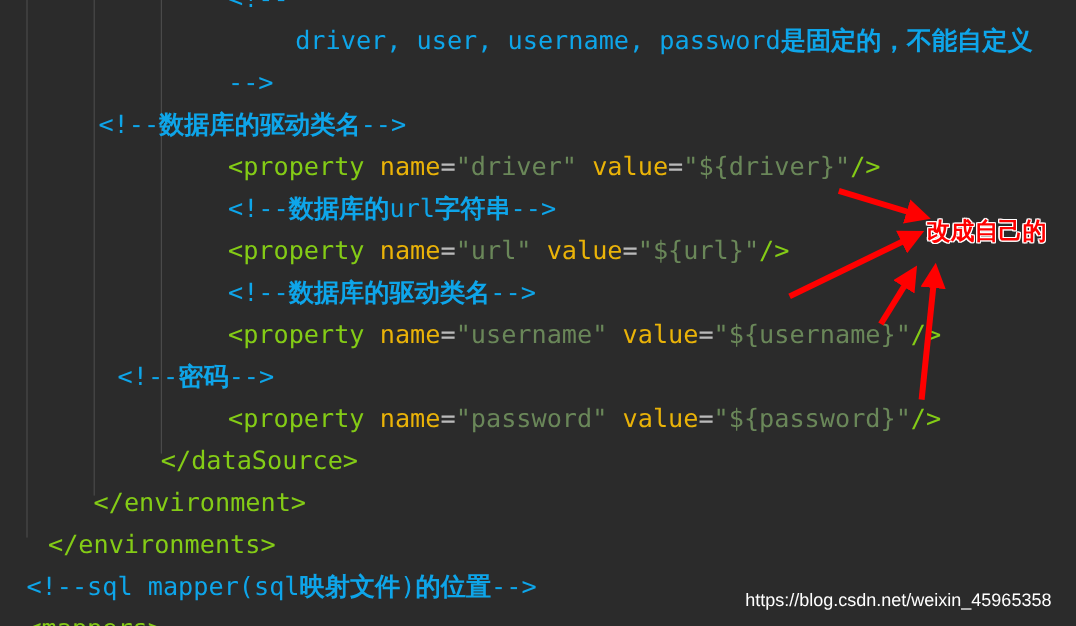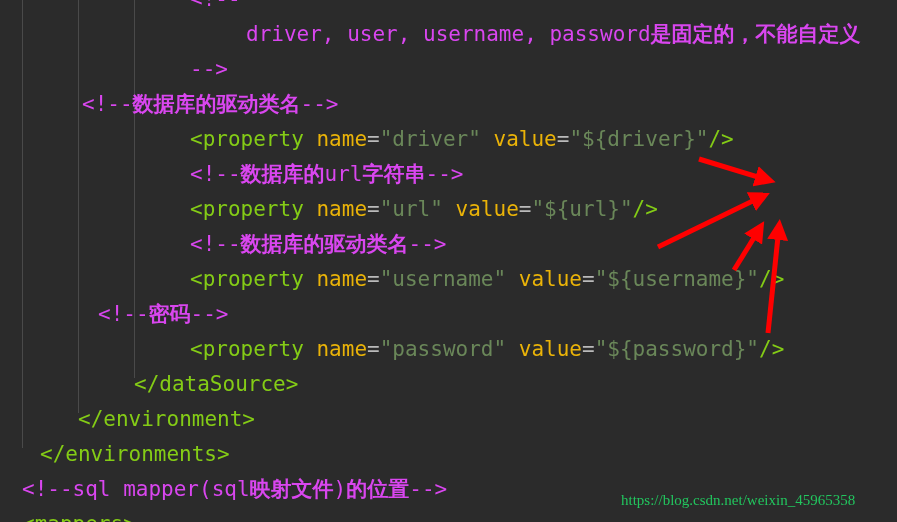--- a/index.html
+++ b/index.html
@@ -39,21 +39,21 @@
     position: absolute;
     left: 0;
     white-space: pre;
     font-size: 21px;
     line-height: 35px;
     height: 35px;
     letter-spacing: 0px;
   }
 
   
-  .tok-comment { color: #d946ef; }
+  .tok-comment { color: #0ea5e9; }
   .tok-tag     { color: #84cc16; }
   .tok-attr    { color: #eab308; }
   .tok-punct   { color: #a9b7c6; }
   .tok-string  { color: #6a8759; }
   .tok-eq      { color: #bababa; }
 
   
   .cjk { font-family: "DejaVu Sans", "Liberation Sans", sans-serif; font-weight: bold; }
 
   
@@ -77,22 +77,22 @@
        0  1px #ffffff,  0 -1px #ffffff,
        1px  1px #ffffff, -1px -1px #ffffff,
        1px -1px #ffffff, -1px  1px #ffffff;
   }
 
   
   #watermark {
     position: absolute;
     left: 621px;
     top: 492px;
-    color: #22c55e;
-    font-family: Liberation Serif, serif;
+    color: #ffffff;
+    font-family: Liberation Sans, sans-serif;
     font-size: 15px;
     white-space: nowrap;
   }
 </style>
 </head>
 <body>
 
 <div id="screen">
 
   <div class="guide" id="guide-1"></div>
@@ -125,16 +125,17 @@
       </marker>
     </defs>
     <g id="arrow-group">
         <line x1="699" y1="159" x2="768" y2="180" stroke="#ff0000" stroke-width="5" marker-end="url(#arrowhead)"></line>
         <line x1="658" y1="247" x2="763" y2="196" stroke="#ff0000" stroke-width="5" marker-end="url(#arrowhead)"></line>
         <line x1="734" y1="270" x2="760" y2="228" stroke="#ff0000" stroke-width="5" marker-end="url(#arrowhead)"></line>
         <line x1="768" y1="333" x2="779" y2="227" stroke="#ff0000" stroke-width="5" marker-end="url(#arrowhead)"></line>
       </g>
   </svg>
 
+  <div id="annotation-label">改成自己的</div>
 
   <div id="watermark">https://blog.csdn.net/weixin_45965358</div>
 
 </div>
 
 </body></html>

